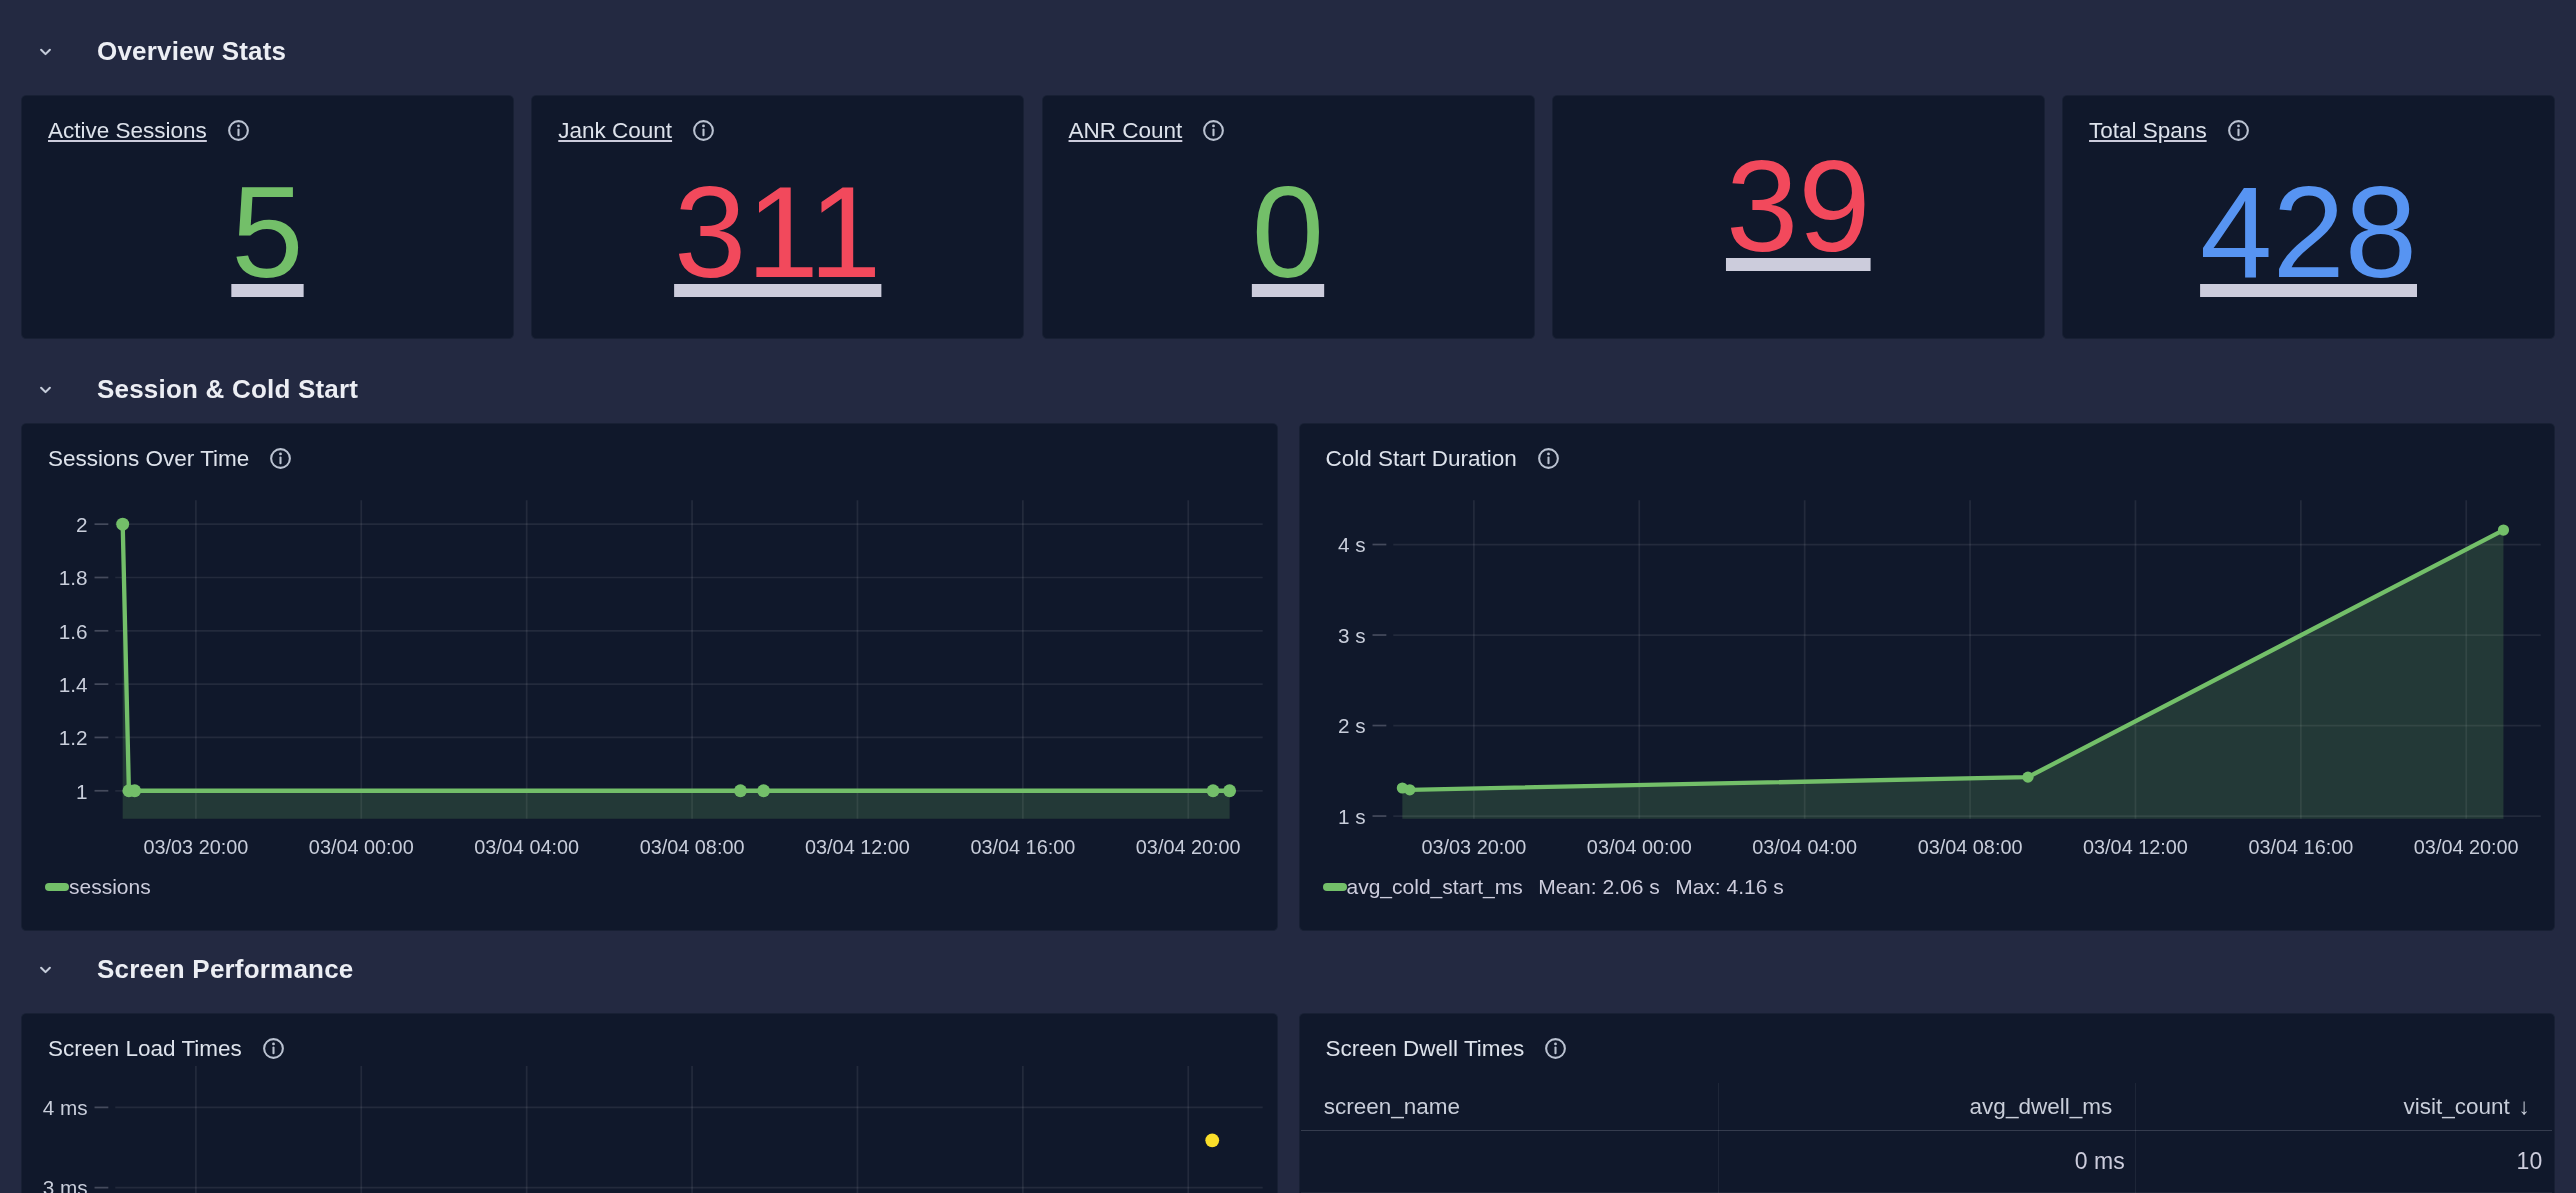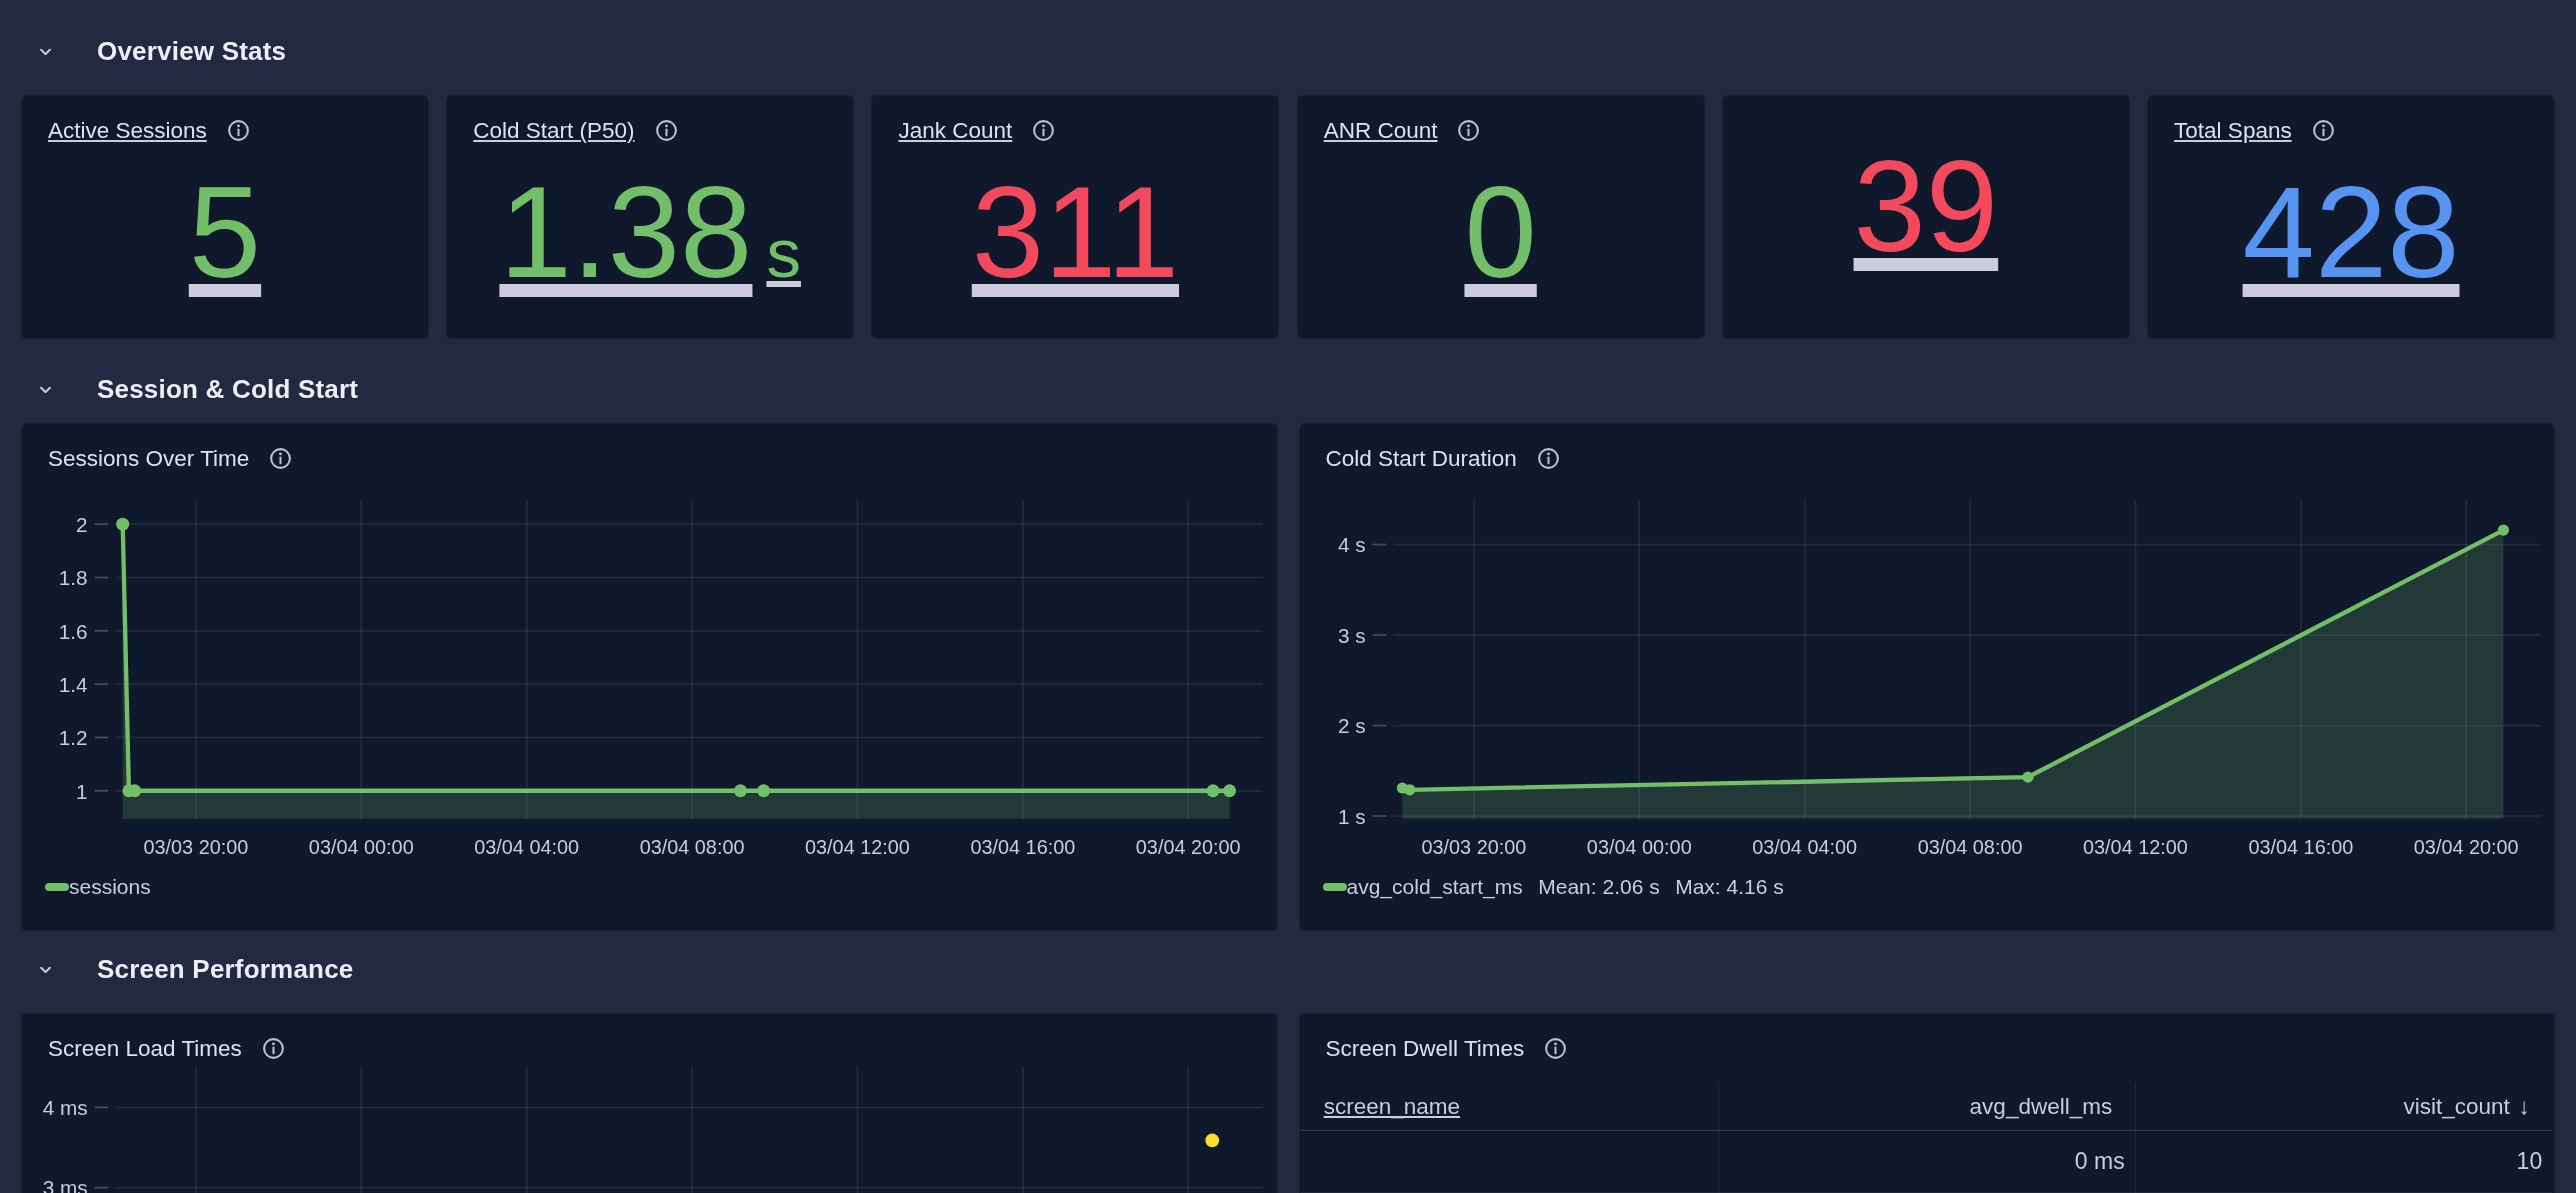--- a/index.html
+++ b/index.html
@@ -72,21 +72,21 @@
     padding:0 22.5px; cursor:pointer; white-space:nowrap;
   }
   .dwell-table td {
     height:62px; font-size:23px; color:#ccccdc;
     border-bottom:1.7px solid rgba(204,204,220,0.08);
     padding:0 10px; white-space:nowrap;
   }
   .dwell-table th:not(:last-child), .dwell-table td:not(:last-child) {
     border-right:1.7px solid rgba(204,204,220,0.08);
   }
-  .al { text-align:left;text-decoration:underline; } .ar { text-align:right; }
+  .al { text-align:left; } .ar { text-align:right; }
   .sort-icon { margin-left:8.6px; font-size:22.5px; color:#c8cdd9; }
 </style>
 </head>
 <body>
 
 <div class="container">
 
   <div class="section-header sh-1">
     <span class="chev">
       <svg width="21" height="21" viewBox="0 0 24 24" fill="none" stroke="currentColor" stroke-width="2.4" stroke-linecap="round" stroke-linejoin="round">
@@ -108,38 +108,20 @@
             </svg>
         </span>
       </div>
       <div class="stat-value-wrap">
           <span class="stat-value-inner">
         <span class="stat-value" style="color: rgb(115, 191, 105);">5</span>
       </span>
         </div>
     </div>
 
-    <div class="panel stat-panel">
-      <div class="panel-title-row">
-        <span class="panel-title">Cold Start (P50)</span>
-        <span class="info-icon">
-          <svg width="25" height="25" viewBox="0 0 24 24" fill="none" stroke="currentColor" stroke-width="2">
-              <circle cx="12" cy="12" r="9"></circle>
-              <line x1="12" y1="11" x2="12" y2="16.5" stroke-linecap="round"></line>
-              <circle cx="12" cy="7.6" r="1.35" fill="currentColor" stroke="none"></circle>
-            </svg>
-        </span>
-      </div>
-      <div class="stat-value-wrap">
-          <span class="stat-value-inner">
-        <span class="stat-value" style="color: rgb(115, 191, 105);">1.38</span>
-        <span class="stat-unit" style="color: rgb(115, 191, 105);">s</span>
-      </span>
-        </div>
-    </div>
 
     <div class="panel stat-panel">
       <div class="panel-title-row">
         <span class="panel-title">Jank Count</span>
         <span class="info-icon">
           <svg width="25" height="25" viewBox="0 0 24 24" fill="none" stroke="currentColor" stroke-width="2">
               <circle cx="12" cy="12" r="9"></circle>
               <line x1="12" y1="11" x2="12" y2="16.5" stroke-linecap="round"></line>
               <circle cx="12" cy="7.6" r="1.35" fill="currentColor" stroke="none"></circle>
             </svg>

